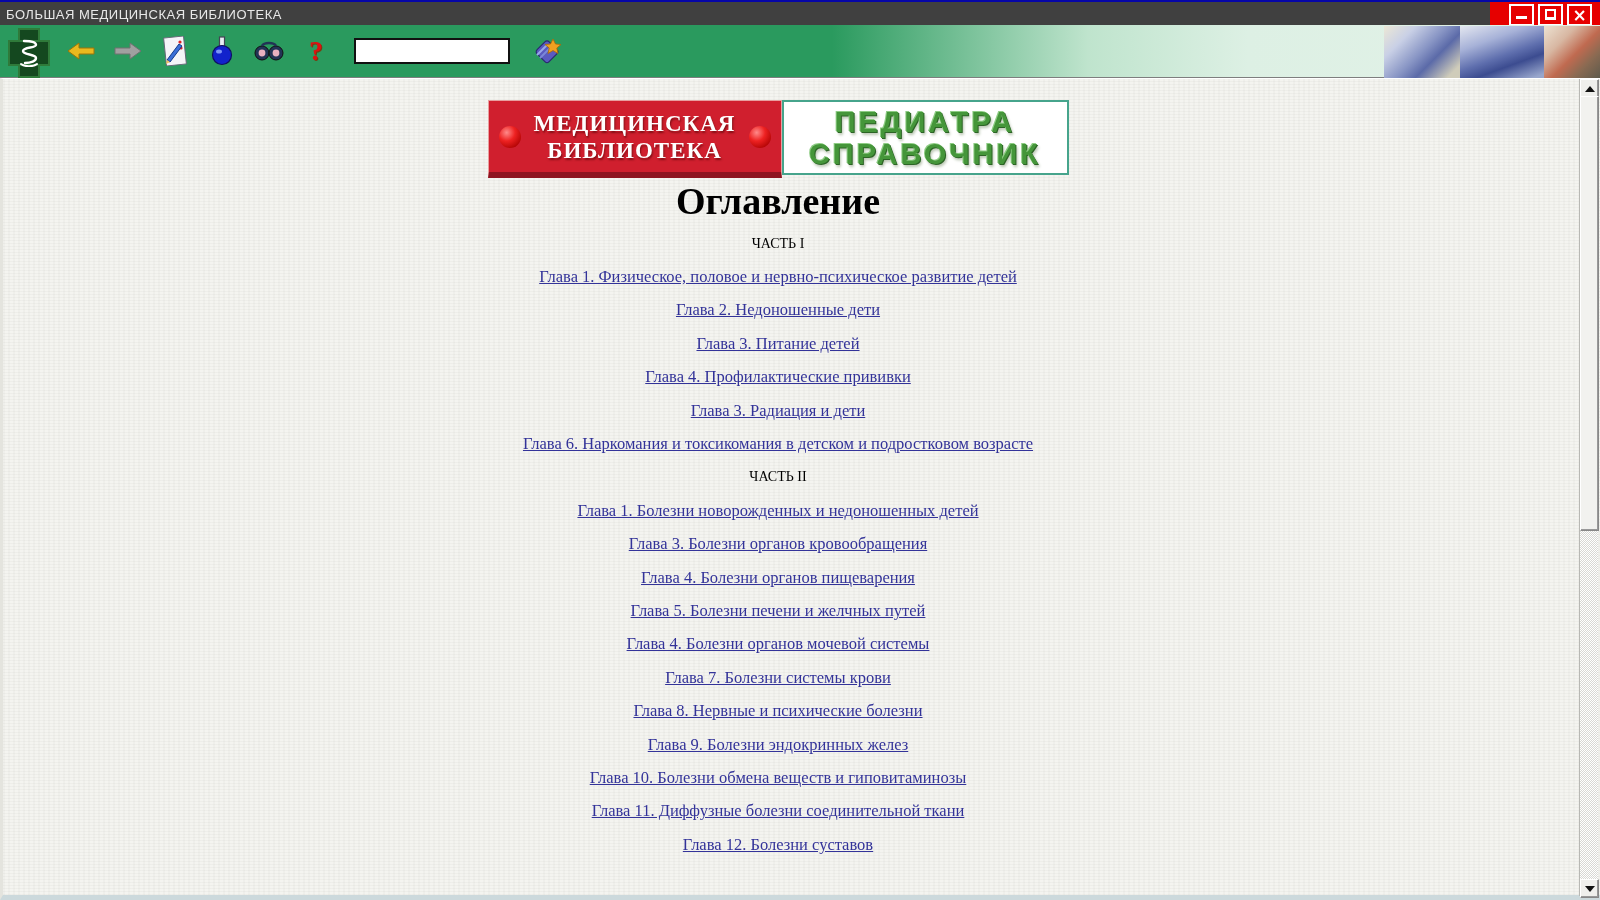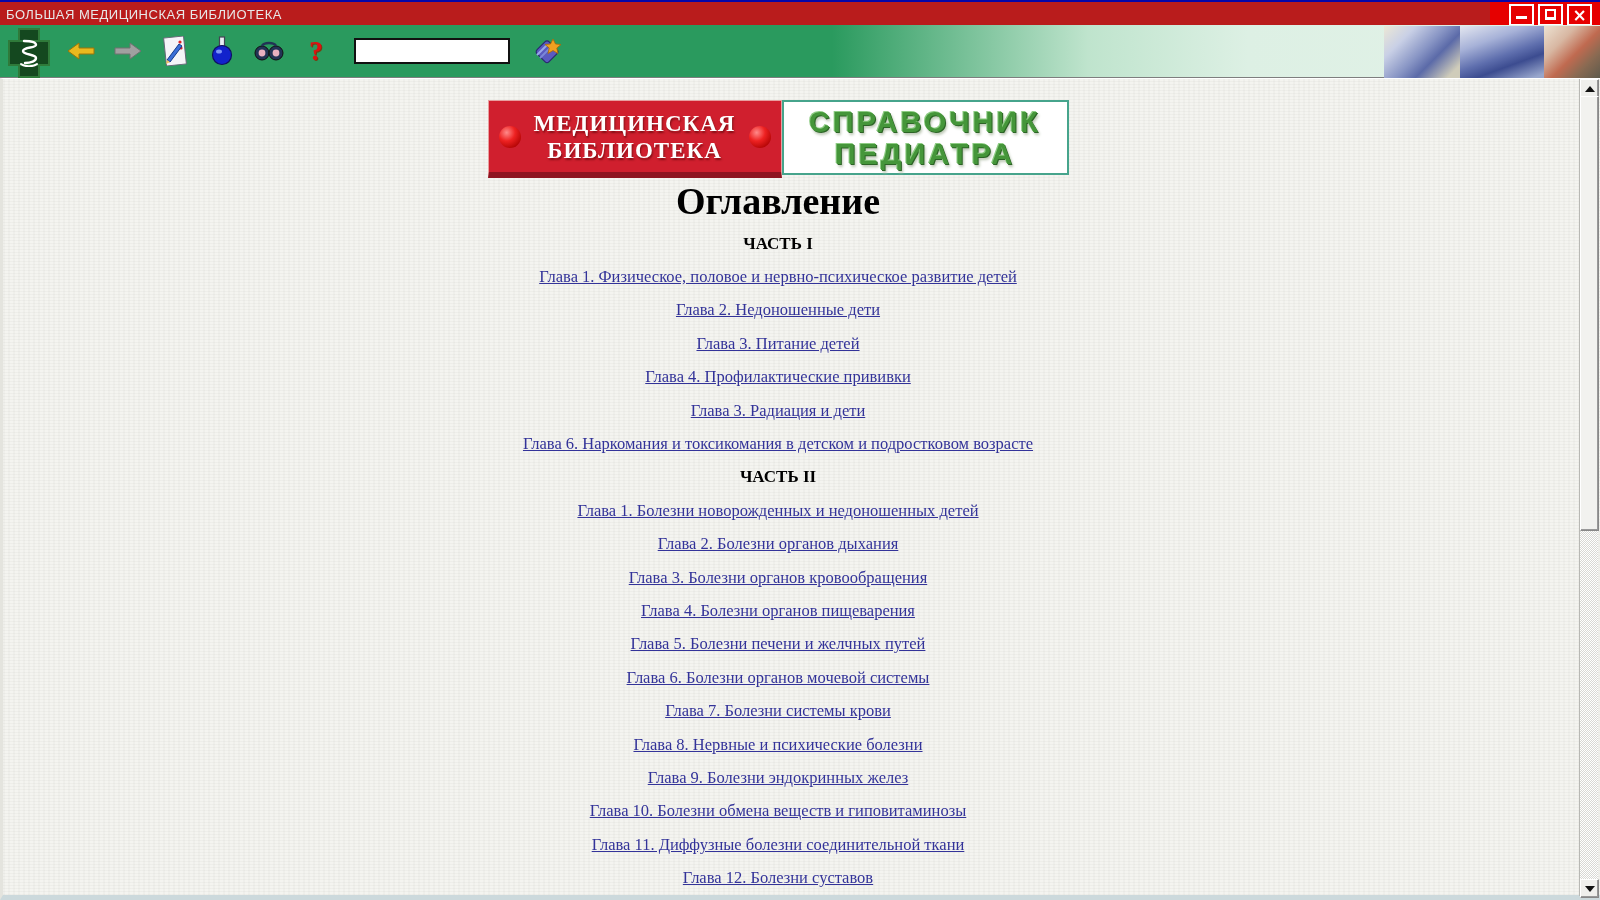--- a/index.html
+++ b/index.html
@@ -1,20 +1,20 @@
 <!DOCTYPE html>
 <html><head>
 <meta charset="utf-8">
 <style>
   html,body{margin:0;padding:0;}
   body{width:1600px;height:900px;overflow:hidden;font-family:"Liberation Sans",sans-serif;background:#000;}
   .window{position:relative;width:1600px;height:900px;background:#f4f4f0;}
 
   
-  .titlebar{position:absolute;top:0;left:0;width:1600px;height:25px;background:#b91c1c;border-top:2px solid #0606a8;display:flex;align-items:center;}
+  .titlebar{position:absolute;top:0;left:0;width:1600px;height:25px;background:#404040;border-top:2px solid #0606a8;display:flex;align-items:center;}
   .titlebar .title{color:#e8e8e8;font-size:13px;padding-left:6px;letter-spacing:.5px;}
   .win-controls{position:absolute;right:0;top:0;height:25px;width:110px;background:#e60000;display:flex;align-items:center;justify-content:flex-end;gap:4px;padding-right:8px;box-sizing:border-box;}
   .ctl{width:21px;height:18px;border:2px solid #fff;background:#e60000;display:flex;align-items:center;justify-content:center;cursor:pointer;}
   .glyph-min{width:11px;height:3px;background:#fff;margin-top:6px;}
   .glyph-restore{position:relative;width:11px;height:9px;}
   .glyph-restore:before{content:"";position:absolute;right:0;top:0;width:7px;height:6px;border:2px solid #fff;}
   .glyph-restore:after{content:"";position:absolute;left:0;bottom:0;width:7px;height:6px;border:2px solid #fff;background:#e60000;}
   .glyph-close{color:#fff;font-weight:bold;font-size:17px;line-height:14px;font-family:"DejaVu Sans",sans-serif;}
 
   
@@ -47,21 +47,21 @@
   .banner-red .txt{color:#fff;font-family:"Liberation Serif",serif;font-weight:bold;font-size:23px;line-height:27px;text-align:center;letter-spacing:1px;text-shadow:1px 2px 2px rgba(70,0,0,.55);}
   .ball{position:absolute;top:50%;margin-top:-11px;width:22px;height:22px;border-radius:50%;background:radial-gradient(circle at 35% 30%,#ff8a8a 0%,#e22 40%,#a00 85%);}
   .ball.l{left:10px;} .ball.r{right:10px;}
   .banner-white{width:283px;height:71px;background:#fff;border:2px solid #46a48c;display:flex;align-items:center;justify-content:center;}
   .banner-white .txt{color:#45963a;font-weight:bold;font-size:29px;line-height:32px;text-align:center;letter-spacing:3px;
     text-shadow:-1px -1px 0 #8ecc84,1px 1px 0 #2c6426,2px 3px 3px #b8c4b0;}
 
   .toc{position:absolute;top:104px;left:0;width:100%;text-align:center;font-family:"Liberation Serif",serif;}
   .toc-title{font-size:38px;line-height:36px;font-weight:bold;color:#000;}
   .part1-head{margin-top:8px;}
-  .part-head{height:33.4px;display:flex;align-items:center;justify-content:center;font-size:17px;font-weight:bold;color:#000;}
+  .part-head{height:33.4px;display:flex;align-items:center;justify-content:center;font-size:14px;font-weight:normal;color:#000;}
   .row{height:33.4px;display:flex;align-items:center;justify-content:center;}
   .row a{color:#333399;font-size:16.5px;text-decoration:underline;cursor:pointer;}
 
   
   .scrollbar{position:absolute;right:2px;top:0;width:18px;height:817px;
     background:repeating-conic-gradient(#ffffff 0% 25%,#d8d8d4 0% 50%) 0 0/2px 2px;border-left:1px solid #b8b8b4;}
   .sb-btn{position:absolute;left:0;width:17px;height:17px;background:#efefec;border:1px solid #888;border-top-color:#fff;border-left-color:#fff;box-shadow:inset -1px -1px 0 #999;display:flex;align-items:center;justify-content:center;cursor:pointer;}
   .sb-up{top:0;} .sb-down{top:800px;}
   .tri-up{width:0;height:0;border-left:5px solid transparent;border-right:5px solid transparent;border-bottom:6px solid #111;}
   .tri-down{width:0;height:0;border-left:5px solid transparent;border-right:5px solid transparent;border-top:6px solid #111;}
@@ -161,22 +161,22 @@
         <div class="banner-red">
           <div class="ball l"></div>
           <div class="txt">
             <div>МЕДИЦИНСКАЯ</div>
             <div>БИБЛИОТЕКА</div>
           </div>
           <div class="ball r"></div>
         </div>
         <div class="banner-white">
           <div class="txt">
+            <div>ПЕДИАТРА</div>
             <div>СПРАВОЧНИК</div>
-            <div>ПЕДИАТРА</div>
           </div>
         </div>
       </div>
 
       <div class="toc">
         <div class="toc-title">Оглавление</div>
 
         <div class="part-head part1-head">ЧАСТЬ I</div>
         <div class="row">
             <a>Глава 1. Физическое, половое и нервно-психическое развитие детей</a>
@@ -195,33 +195,30 @@
           </div>
         <div class="row">
             <a>Глава 6. Наркомания и токсикомания в детском и подростковом возрасте</a>
           </div>
 
         <div class="part-head">ЧАСТЬ II</div>
         <div class="row">
             <a>Глава 1. Болезни новорожденных и недоношенных детей</a>
           </div>
         <div class="row">
-            <a>Глава 2. Болезни органов дыхания</a>
-          </div>
-        <div class="row">
             <a>Глава 3. Болезни органов кровообращения</a>
           </div>
         <div class="row">
             <a>Глава 4. Болезни органов пищеварения</a>
           </div>
         <div class="row">
             <a>Глава 5. Болезни печени и желчных путей</a>
           </div>
         <div class="row">
-            <a>Глава 6. Болезни органов мочевой системы</a>
+            <a>Глава 4. Болезни органов мочевой системы</a>
           </div>
         <div class="row">
             <a>Глава 7. Болезни системы крови</a>
           </div>
         <div class="row">
             <a>Глава 8. Нервные и психические болезни</a>
           </div>
         <div class="row">
             <a>Глава 9. Болезни эндокринных желез</a>
           </div>

